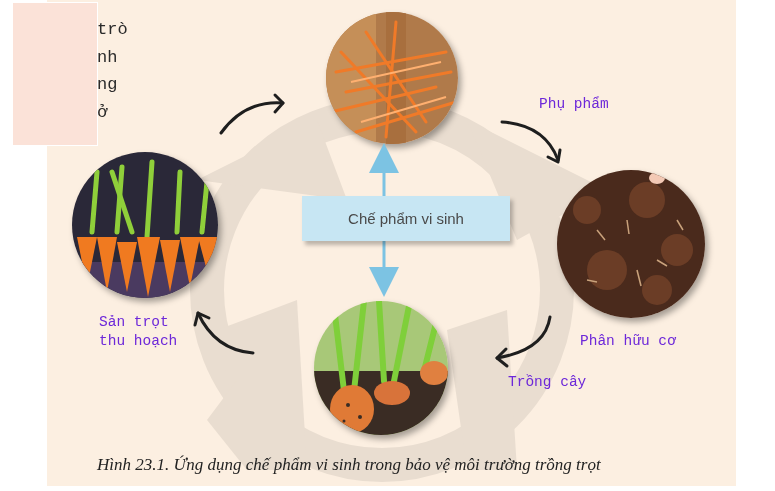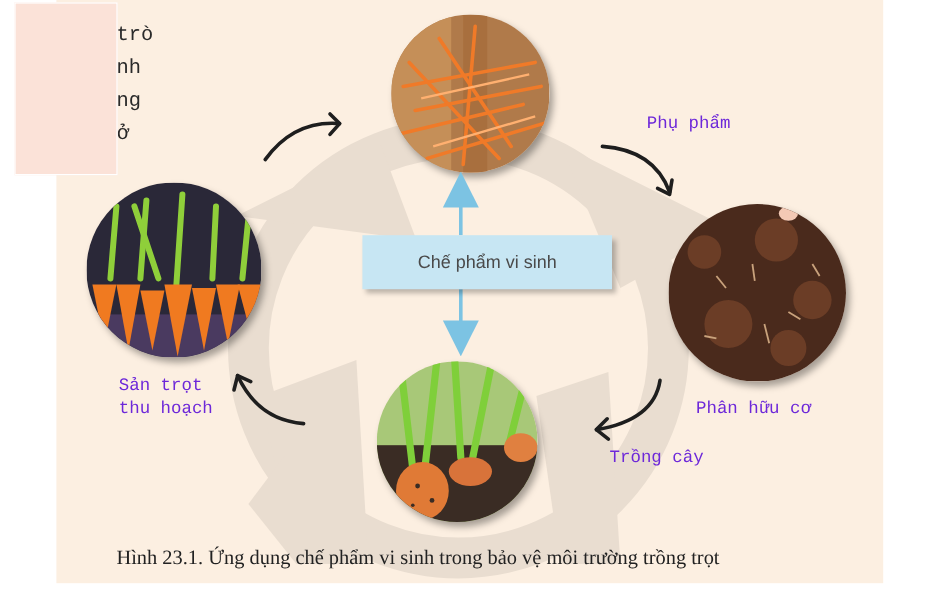--- a/index.html
+++ b/index.html
@@ -6,21 +6,21 @@
   body { width:775px; height:491px; background:#ffffff; position:relative; overflow:hidden; font-family:"Liberation Sans", sans-serif; }
   .panel { position:absolute; left:47px; top:0; width:689px; height:486px; background:#fcefe1; overflow:hidden; }
   .watermark { position:absolute; left:0; top:0; width:689px; height:486px; }
   .side-text { position:absolute; left:97px; top:16px; font-size:17px; line-height:27.5px; color:#2a2a2a; font-family:Liberation Mono, monospace; }
   .side-text div { height:27.5px; }
   .pink-box { position:absolute; left:12px; top:2px; width:84px; height:142px; background:#fbe2d8; border:1px solid #ffffff; }
   .photo { position:absolute; border-radius:50%; overflow:hidden; box-shadow:3px 4px 6px rgba(0,0,0,0.35); }
   .photo svg { width:100%; height:100%; display:block; }
   .label { position:absolute; font-size:14.5px; color:#6d28d9; line-height:19px;font-family:Liberation Mono, monospace; }
   .center-box { position:absolute; left:290px; top:196px; width:208px; height:45px; background:#c7e6f3; box-shadow:3px 4px 4px rgba(0,0,0,0.25); display:flex; align-items:center; justify-content:center; font-size:15px; color:#4a4a4a;margin-left:12px; }
-  .caption { position:absolute; left:97px; top:455px; font-family:"Liberation Serif", serif; font-size:17px; color:#222; white-space:nowrap; }
+  .caption { position:absolute; left:97px; top:455px; font-family:"Liberation Serif", serif; font-style:italic; font-size:17px; color:#222; white-space:nowrap; }
   .overlay-svg { position:absolute; left:0; top:0; width:775px; height:491px; pointer-events:none; }
 </style>
 </head>
 <body>
 
 <div class="panel">
   <svg class="watermark" viewBox="0 0 689 486">
     <g fill="none" stroke="#e9ddd0" stroke-width="34" stroke-linecap="round">
       <circle cx="335" cy="290" r="175"></circle>
     </g>

